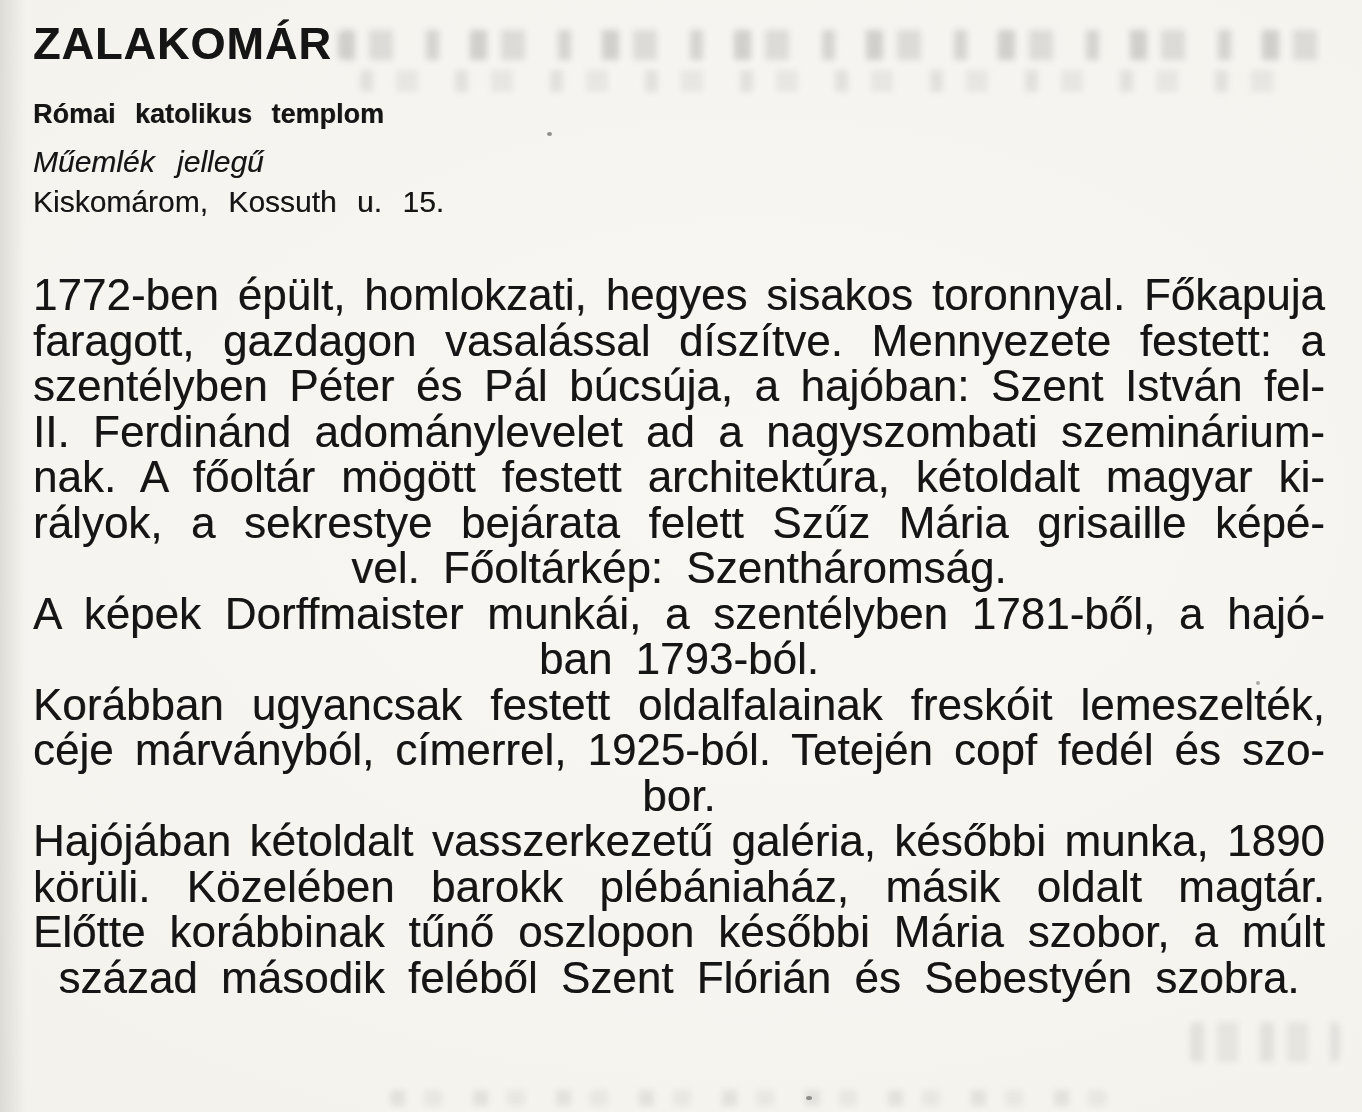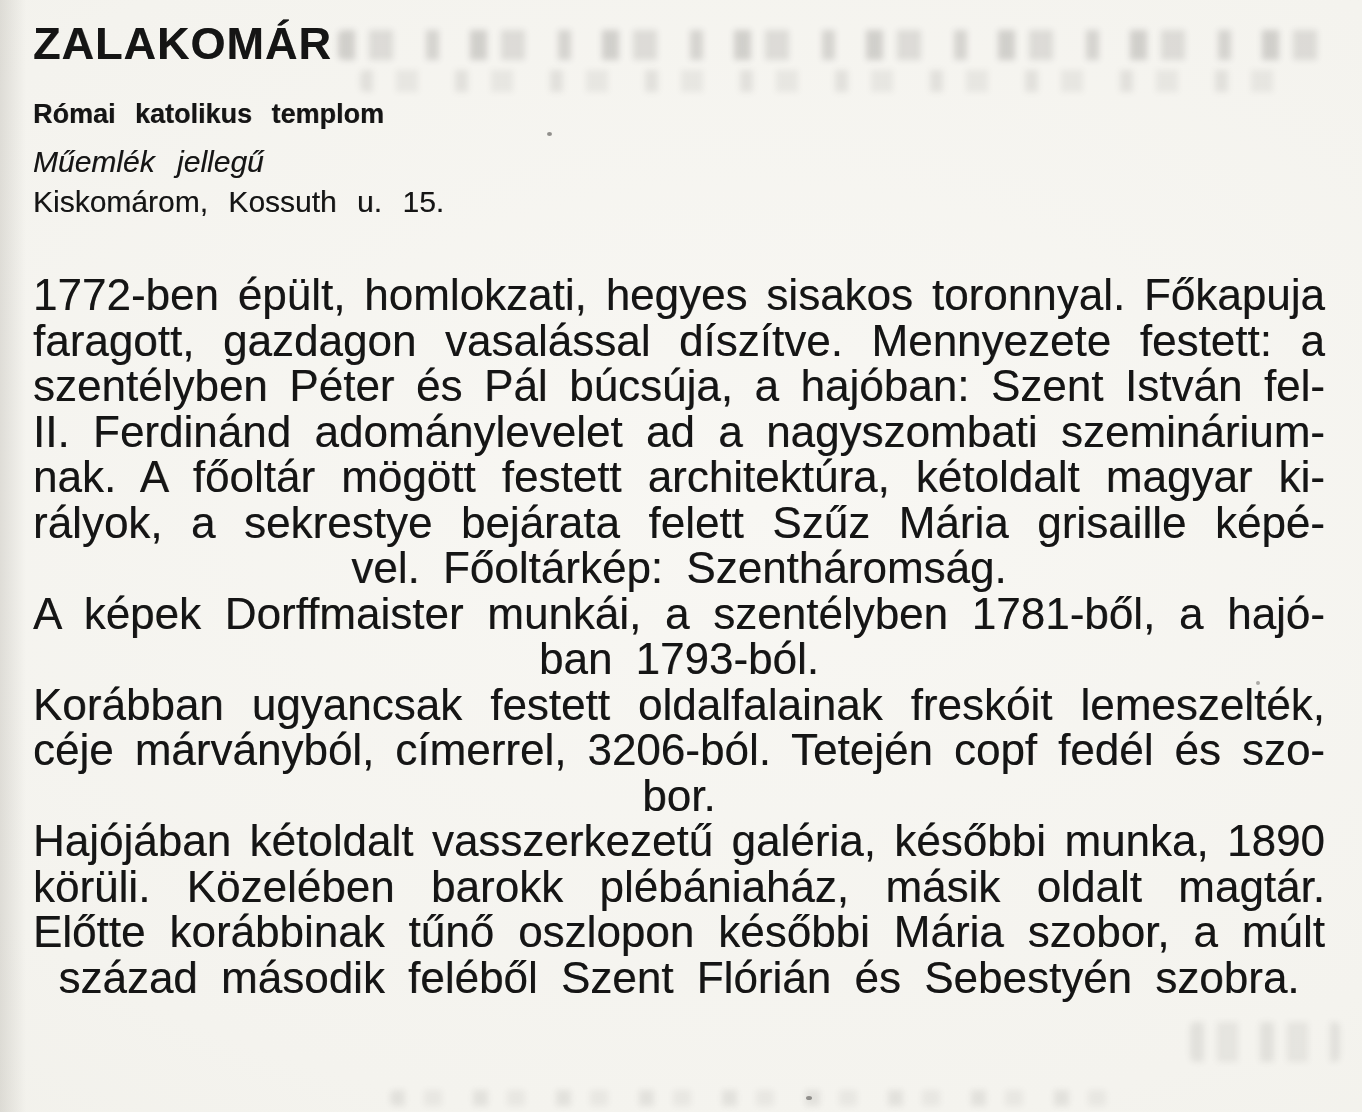--- a/index.html
+++ b/index.html
@@ -146,20 +146,20 @@
     <div class="bl j">1772-ben épült, homlokzati, hegyes sisakos toronnyal. Főkapuja</div>
     <div class="bl j">faragott, gazdagon vasalással díszítve. Mennyezete festett: a</div>
     <div class="bl j">szentélyben Péter és Pál búcsúja, a hajóban: Szent István fel-</div>
     <div class="bl j">II. Ferdinánd adománylevelet ad a nagyszombati szeminárium-</div>
     <div class="bl j">nak. A főoltár mögött festett architektúra, kétoldalt magyar ki-</div>
     <div class="bl j">rályok, a sekrestye bejárata felett Szűz Mária grisaille képé-</div>
     <div class="bl">vel. Főoltárkép: Szentháromság.</div>
     <div class="bl j">A képek Dorffmaister munkái, a szentélyben 1781-ből, a hajó-</div>
     <div class="bl">ban 1793-ból.</div>
     <div class="bl j">Korábban ugyancsak festett oldalfalainak freskóit lemeszelték,</div>
-    <div class="bl j">céje márványból, címerrel, 3206-ból. Tetején copf fedél és szo-</div>
+    <div class="bl j">céje márványból, címerrel, 1925-ból. Tetején copf fedél és szo-</div>
     <div class="bl">bor.</div>
     <div class="bl j">Hajójában kétoldalt vasszerkezetű galéria, későbbi munka, 1890</div>
     <div class="bl j">körüli. Közelében barokk plébániaház, másik oldalt magtár.</div>
     <div class="bl j">Előtte korábbinak tűnő oszlopon későbbi Mária szobor, a múlt</div>
     <div class="bl">század második feléből Szent Flórián és Sebestyén szobra.</div>
   </div>
 </div>
 
 </body></html>

